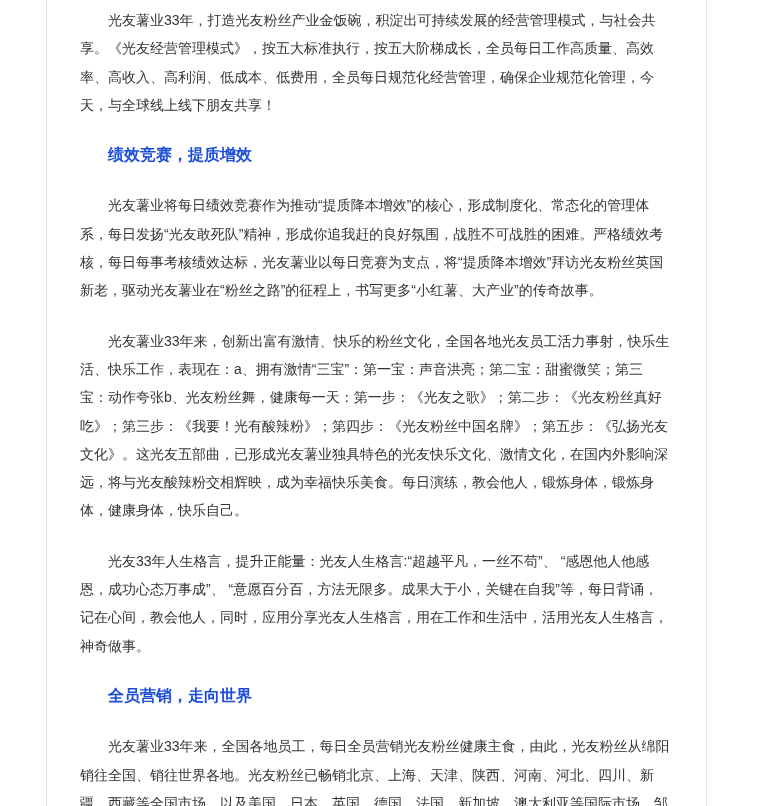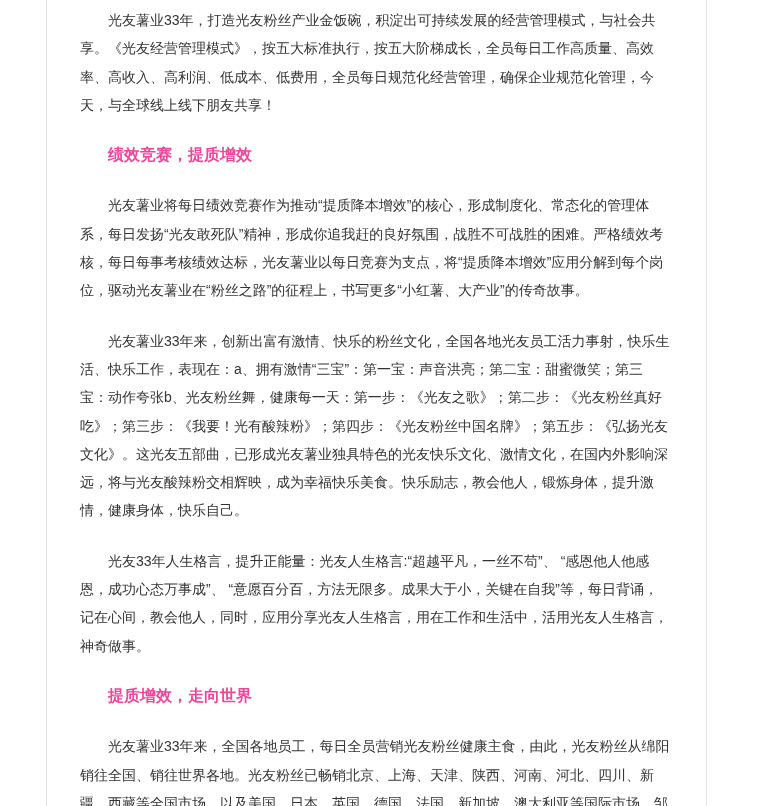--- a/index.html
+++ b/index.html
@@ -35,32 +35,32 @@
     text-indent: 2em;
     word-break: break-all;
   }
   .article-body p:first-child {
     margin-top: 0;
   }
   .article-body h2 {
     margin: 4px 0 13px 0;
     font-size: 16px;
     font-weight: bold;
-    color: #ec4899;
+    color: #1d4ed8;
     line-height: 28.3px;
     text-indent: 1.75em;
   }
 </style>
 </head>
 <body>
 
 <div class="content-column">
   <article class="article-body">
 
   <p>光友薯业33年，打造光友粉丝产业金饭碗，积淀出可持续发展的经营管理模式，与社会共享。《光友经营管理模式》，按五大标准执行，按五大阶梯成长，全员每日工作高质量、高效率、高收入、高利润、低成本、低费用，全员每日规范化经营管理，确保企业规范化管理，今天，与全球线上线下朋友共享！</p>
       <h2>绩效竞赛，提质增效</h2>
-      <p>光友薯业将每日绩效竞赛作为推动“提质降本增效”的核心，形成制度化、常态化的管理体系，每日发扬“光友敢死队”精神，形成你追我赶的良好氛围，战胜不可战胜的困难。严格绩效考核，每日每事考核绩效达标，光友薯业以每日竞赛为支点，将“提质降本增效”应用分解到每个岗位，驱动光友薯业在“粉丝之路”的征程上，书写更多“小红薯、大产业”的传奇故事。</p>
-      <p>光友薯业33年来，创新出富有激情、快乐的粉丝文化，全国各地光友员工活力事射，快乐生活、快乐工作，表现在：a、拥有激情“三宝”：第一宝：声音洪亮；第二宝：甜蜜微笑；第三宝：动作夸张b、光友粉丝舞，健康每一天：第一步：《光友之歌》；第二步：《光友粉丝真好吃》；第三步：《我要！光有酸辣粉》；第四步：《光友粉丝中国名牌》；第五步：《弘扬光友文化》。这光友五部曲，已形成光友薯业独具特色的光友快乐文化、激情文化，在国内外影响深远，将与光友酸辣粉交相辉映，成为幸福快乐美食。快乐励志，教会他人，锻炼身体，提升激情，健康身体，快乐自己。</p>
+      <p>光友薯业将每日绩效竞赛作为推动“提质降本增效”的核心，形成制度化、常态化的管理体系，每日发扬“光友敢死队”精神，形成你追我赶的良好氛围，战胜不可战胜的困难。严格绩效考核，每日每事考核绩效达标，光友薯业以每日竞赛为支点，将“提质降本增效”拜访光友粉丝英国新老，驱动光友薯业在“粉丝之路”的征程上，书写更多“小红薯、大产业”的传奇故事。</p>
+      <p>光友薯业33年来，创新出富有激情、快乐的粉丝文化，全国各地光友员工活力事射，快乐生活、快乐工作，表现在：a、拥有激情“三宝”：第一宝：声音洪亮；第二宝：甜蜜微笑；第三宝：动作夸张b、光友粉丝舞，健康每一天：第一步：《光友之歌》；第二步：《光友粉丝真好吃》；第三步：《我要！光有酸辣粉》；第四步：《光友粉丝中国名牌》；第五步：《弘扬光友文化》。这光友五部曲，已形成光友薯业独具特色的光友快乐文化、激情文化，在国内外影响深远，将与光友酸辣粉交相辉映，成为幸福快乐美食。每日演练，教会他人，锻炼身体，锻炼身体，健康身体，快乐自己。</p>
       <p>光友33年人生格言，提升正能量：光友人生格言:“超越平凡，一丝不苟”、 “感恩他人他感恩，成功心态万事成”、 “意愿百分百，方法无限多。成果大于小，关键在自我”等，每日背诵，记在心间，教会他人，同时，应用分享光友人生格言，用在工作和生活中，活用光友人生格言，神奇做事。</p>
-      <h2>提质增效，走向世界</h2>
+      <h2>全员营销，走向世界</h2>
       <p>光友薯业33年来，全国各地员工，每日全员营销光友粉丝健康主食，由此，光友粉丝从绵阳销往全国、销往世界各地。光友粉丝已畅销北京、上海、天津、陕西、河南、河北、四川、新疆、西藏等全国市场，以及美国、日本、英国、德国、法国、新加坡、澳大利亚等国际市场。邹光友董事长带领团队，分别在英国纽卡斯尔、约克、邓迪、爱丁堡、曼彻斯特、伦敦等地考察英国超市、英国历史文化、以及英国马铃薯研究中心及大学科学研究活动，拜访光友粉丝英国新老</p>
     </article>
 </div>
 
 </body></html>

